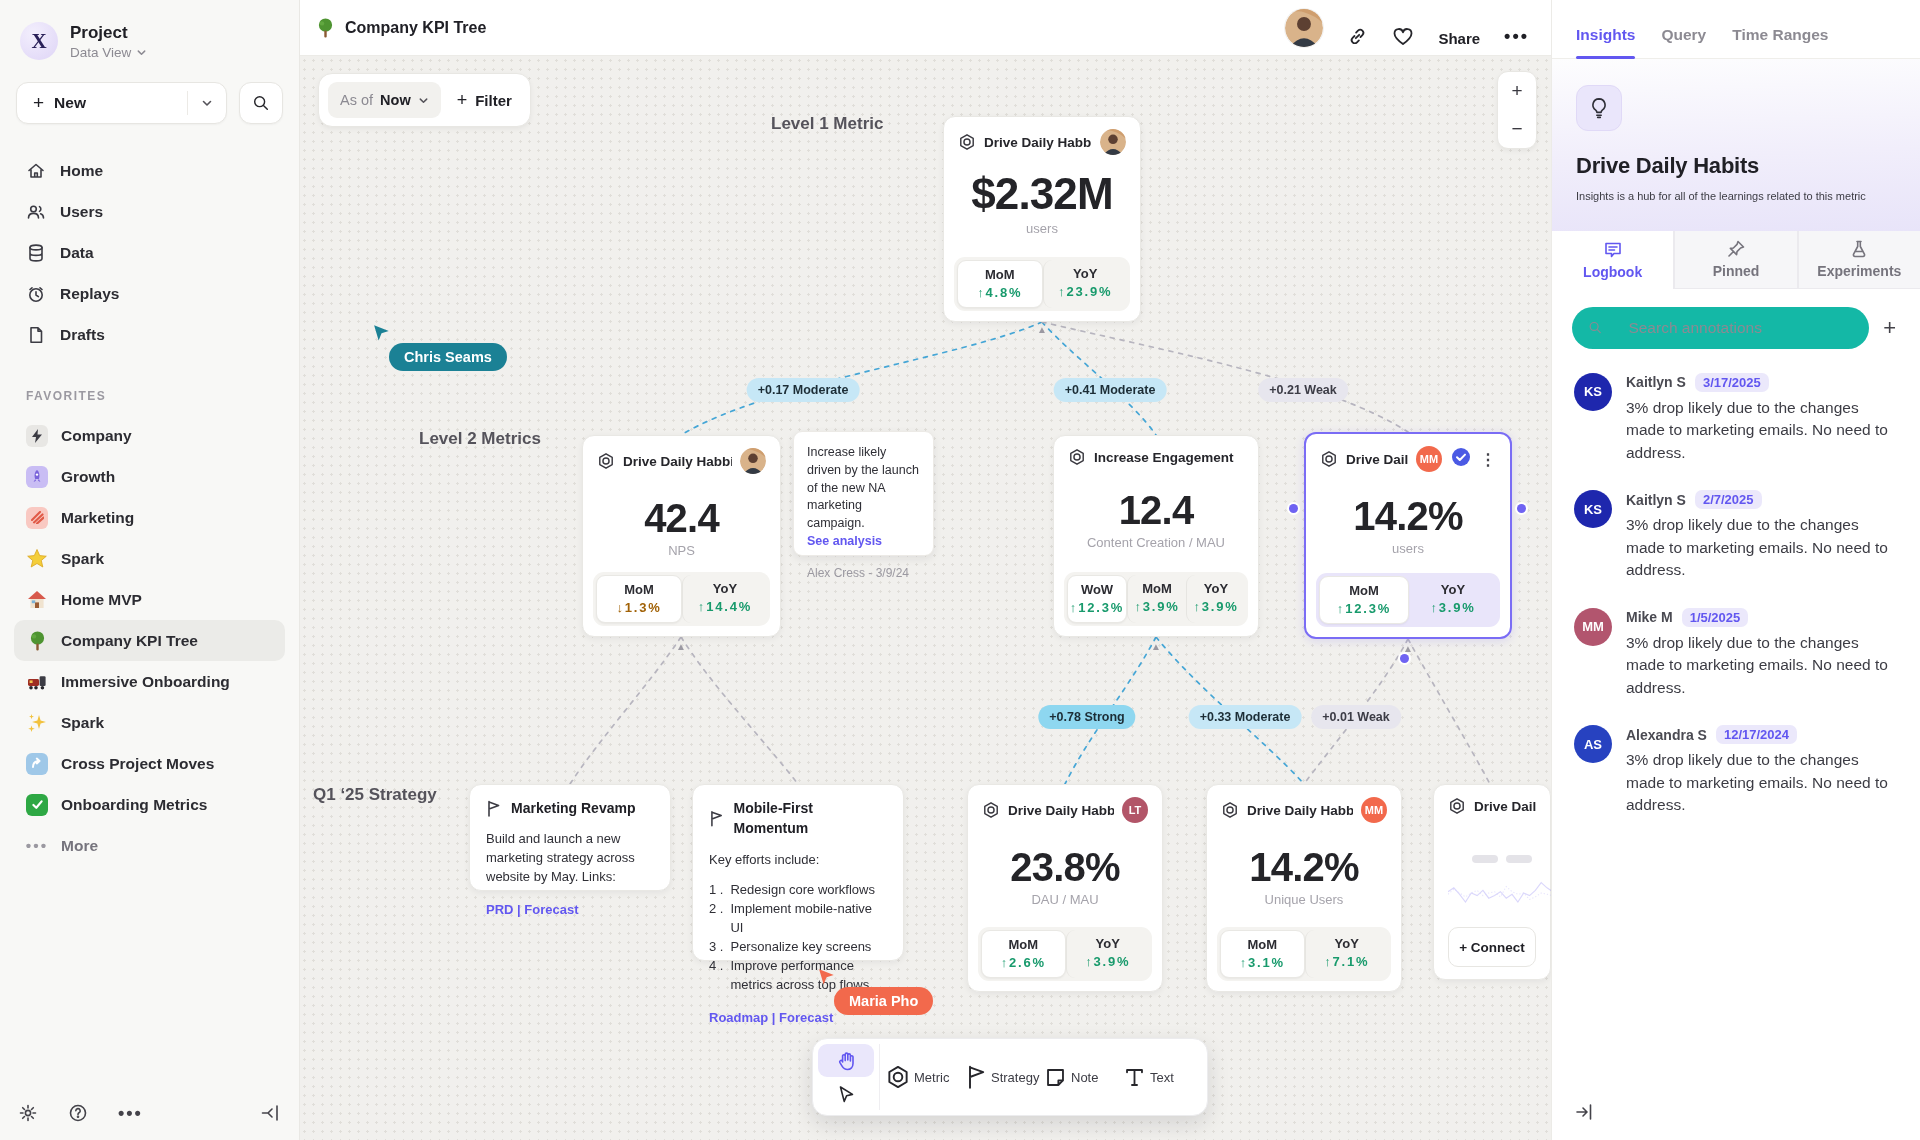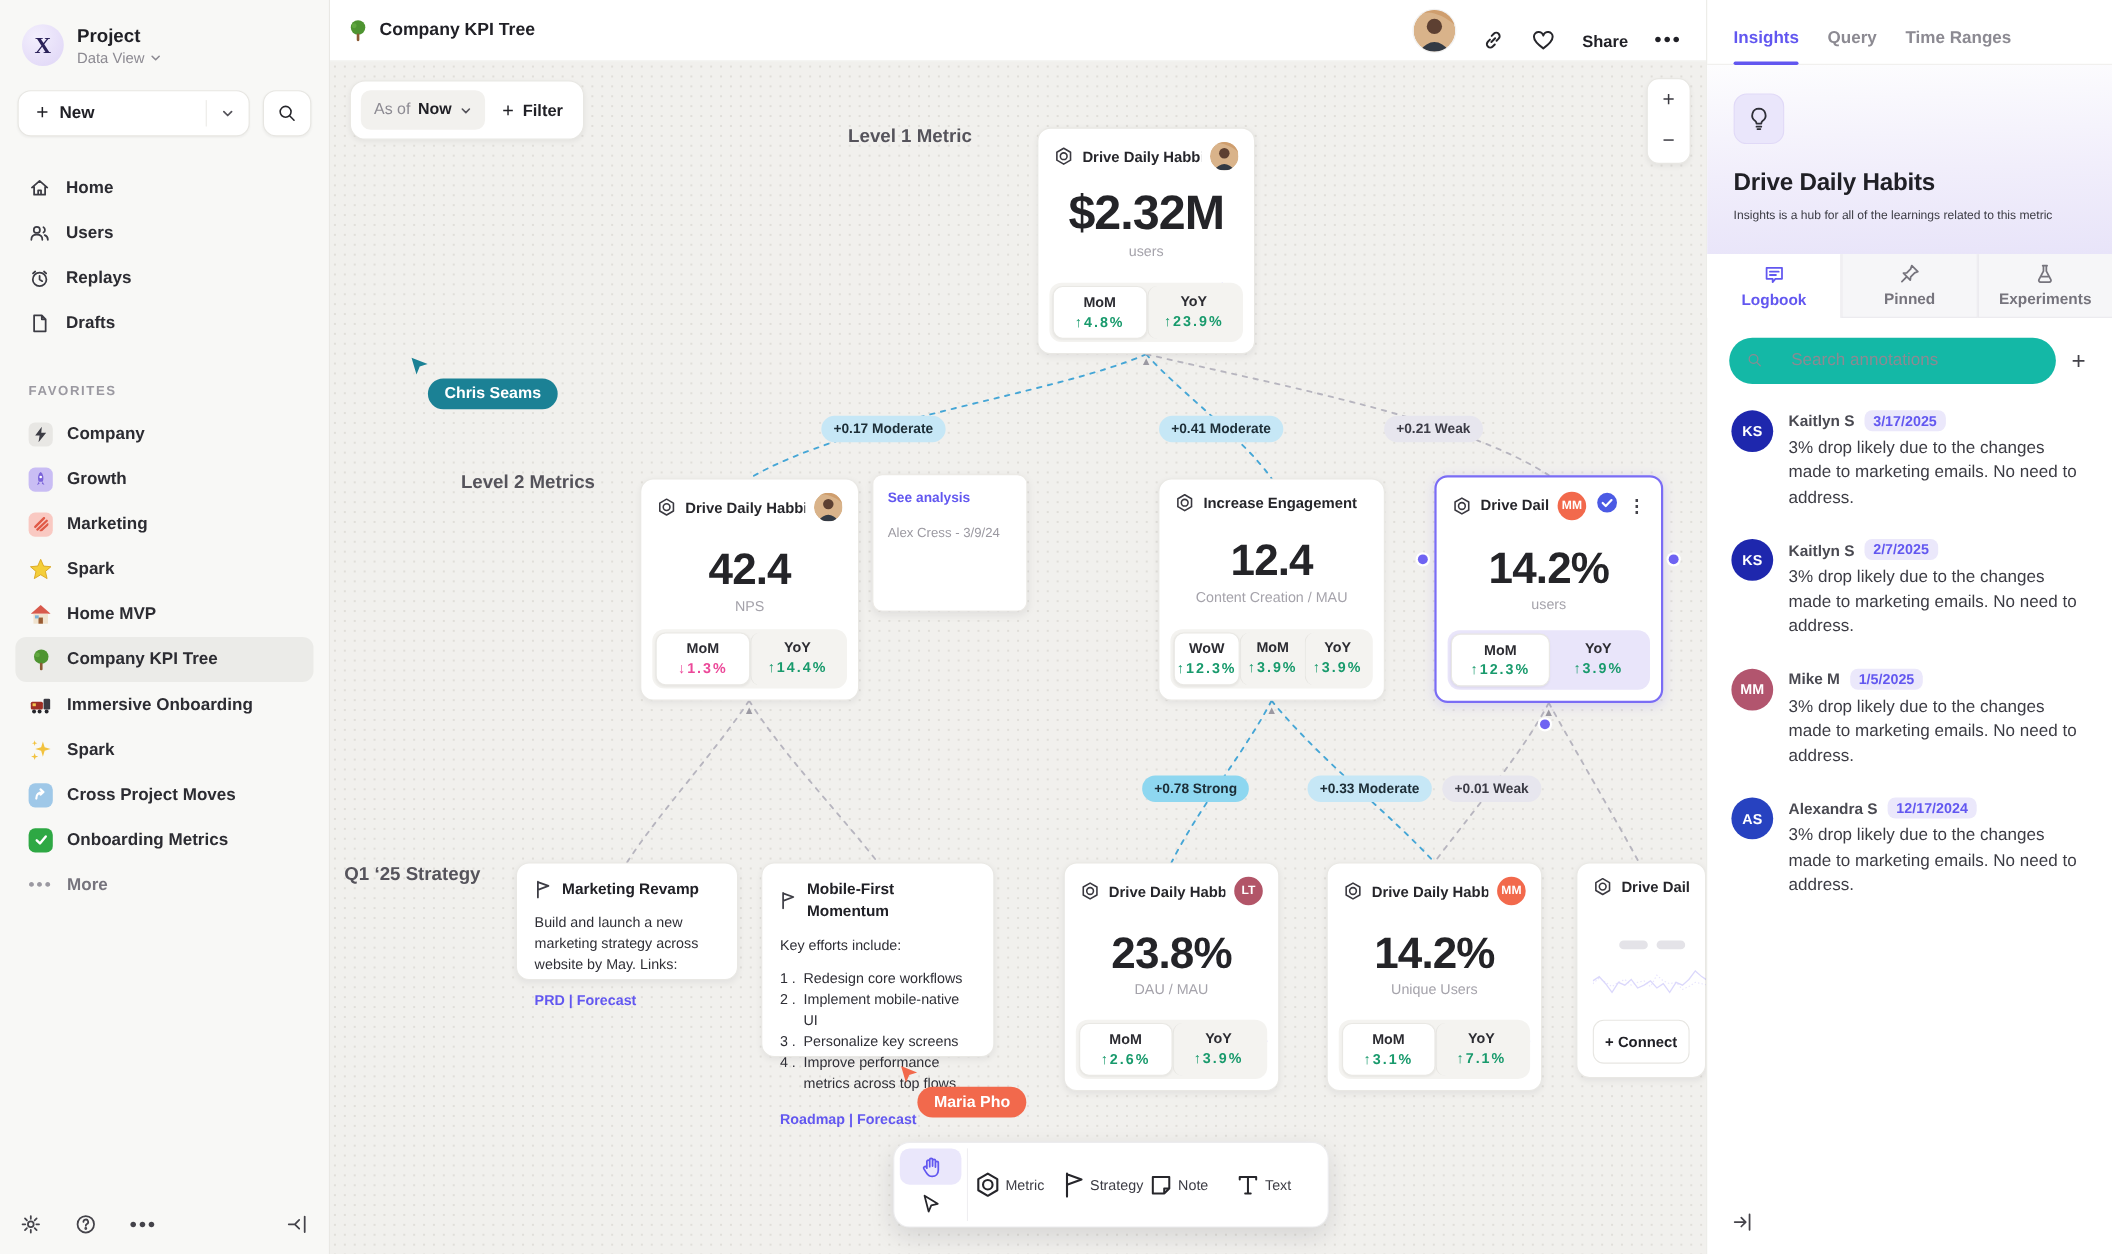--- a/index.html
+++ b/index.html
@@ -63,21 +63,21 @@
   .spark { display:block; margin:10px auto 0 auto; }
   .stats { position:absolute; left:10px; right:10px; bottom:10px; background:#f4f3f0; border-radius:11px; display:flex; padding:3px; }
   .stats.lav { background:#e9e5fa; }
   .scell { flex:1; text-align:center; padding:6px 0 7px 0; border-radius:9px; }
   .scell.on { background:#fff; border:1px solid #e9e8e4; box-shadow:0 1px 2px rgba(0,0,0,.05); }
   .scell + .scell:not(.on) { border-left:1px solid #e6e5e1; }
   .stats.lav .scell + .scell { border-left:none; }
   .slabel { font-size:13px; font-weight:700; color:#2c2c32; }
   .sval { font-size:13px; font-weight:700; letter-spacing:.14em; margin-top:3px; }
   [data-trend="up"] { color:#189a6c; }
-  [data-trend="down"] { color:#ec4899; }
+  [data-trend="down"] { color:#a16207; }
 
   .target-row { display:flex; align-items:center; margin-top:26px; }
   .target-label { font-size:12.5px; font-weight:700; color:#2c2c32; }
   .ontrack { margin-left:auto; font-size:12.5px; font-weight:700; color:#149b62; }
   .pbar { position:relative; height:7px; background:#ebeaee; border-radius:4px; margin-top:8px; }
   .pbar .fill { position:absolute; left:0; top:0; bottom:0; width:86%; background:#7a6cf5; border-radius:4px; }
   .pbar .tick { position:absolute; left:86%; top:-2px; width:3px; height:11px; background:#3d33b4; border-radius:2px; }
 
   .note-card { position:absolute; background:#fff; border:1px solid #eceae6; border-radius:9px; box-shadow:0 3px 8px rgba(25,25,35,.08); padding:12px 13px; font-size:12.5px; line-height:1.42; color:#2f2f36; }
   .note-card .link { color:#6257f0; font-weight:700; }
@@ -206,20 +206,27 @@
       </div>
       <div class="nav-item">
         <svg class="ln" width="20" height="20" viewBox="0 0 20 20" color="#3c3c44">
             <circle cx="7.5" cy="7" r="2.8"></circle>
             <path d="M2.5 16 c0-3 2.2-4.6 5-4.6 s5 1.6 5 4.6 M13.5 4.6 a2.8 2.8 0 0 1 0 4.8 M14.6 11.7 c1.8.6 2.9 2 2.9 4.3"></path>
           </svg>
         <span>Users</span>
       </div>
       <div class="nav-item">
         <svg class="ln" width="20" height="20" viewBox="0 0 20 20" color="#3c3c44">
+            <ellipse cx="10" cy="4.5" rx="6" ry="2.4"></ellipse>
+            <path d="M4 4.5 V15.5 c0 1.3 2.7 2.4 6 2.4 s6-1.1 6-2.4 V4.5 M4 10 c0 1.3 2.7 2.4 6 2.4 s6-1.1 6-2.4"></path>
+          </svg>
+        <span>Data</span>
+      </div>
+      <div class="nav-item">
+        <svg class="ln" width="20" height="20" viewBox="0 0 20 20" color="#3c3c44">
             <circle cx="10" cy="11" r="6.2"></circle>
             <path d="M10 7.8 V11 l2.4 1.6 M4 5.5 L6 3.8 M16 5.5 L14 3.8"></path>
           </svg>
         <span>Replays</span>
       </div>
       <div class="nav-item">
         <svg class="ln" width="20" height="20" viewBox="0 0 20 20" color="#3c3c44">
             <path d="M5 2.8 H12 L15.5 6.3 V17.2 H5 Z M12 2.8 V6.3 H15.5"></path>
           </svg>
         <span>Drafts</span>
@@ -476,20 +483,21 @@
             <div class="sval" data-trend="down">↓1.3%</div>
           </div>
           <div class="scell">
             <div class="slabel">YoY</div>
             <div class="sval" data-trend="up">↑14.4%</div>
           </div>
         </div>
       </div>
 
       <div class="note-card" style="left:493px;top:375px;width:141px;height:125px">
+        <span>Increase likely driven by the launch of the new NA marketing campaign.</span>
         <div class="link">See analysis</div>
         <div class="author">Alex Cress - 3/9/24</div>
       </div>
 
       <div class="card" style="left:753px;top:379px;width:206px;height:202px">
         <div class="card-head">
           <span class="micon">
               <svg class="ln" width="18" height="18" viewBox="0 0 20 20">
                 <path d="M10 2 L16.9 6 V14 L10 18 L3.1 14 V6 Z"></path>
                 <circle cx="10" cy="10" r="3.4"></circle>

